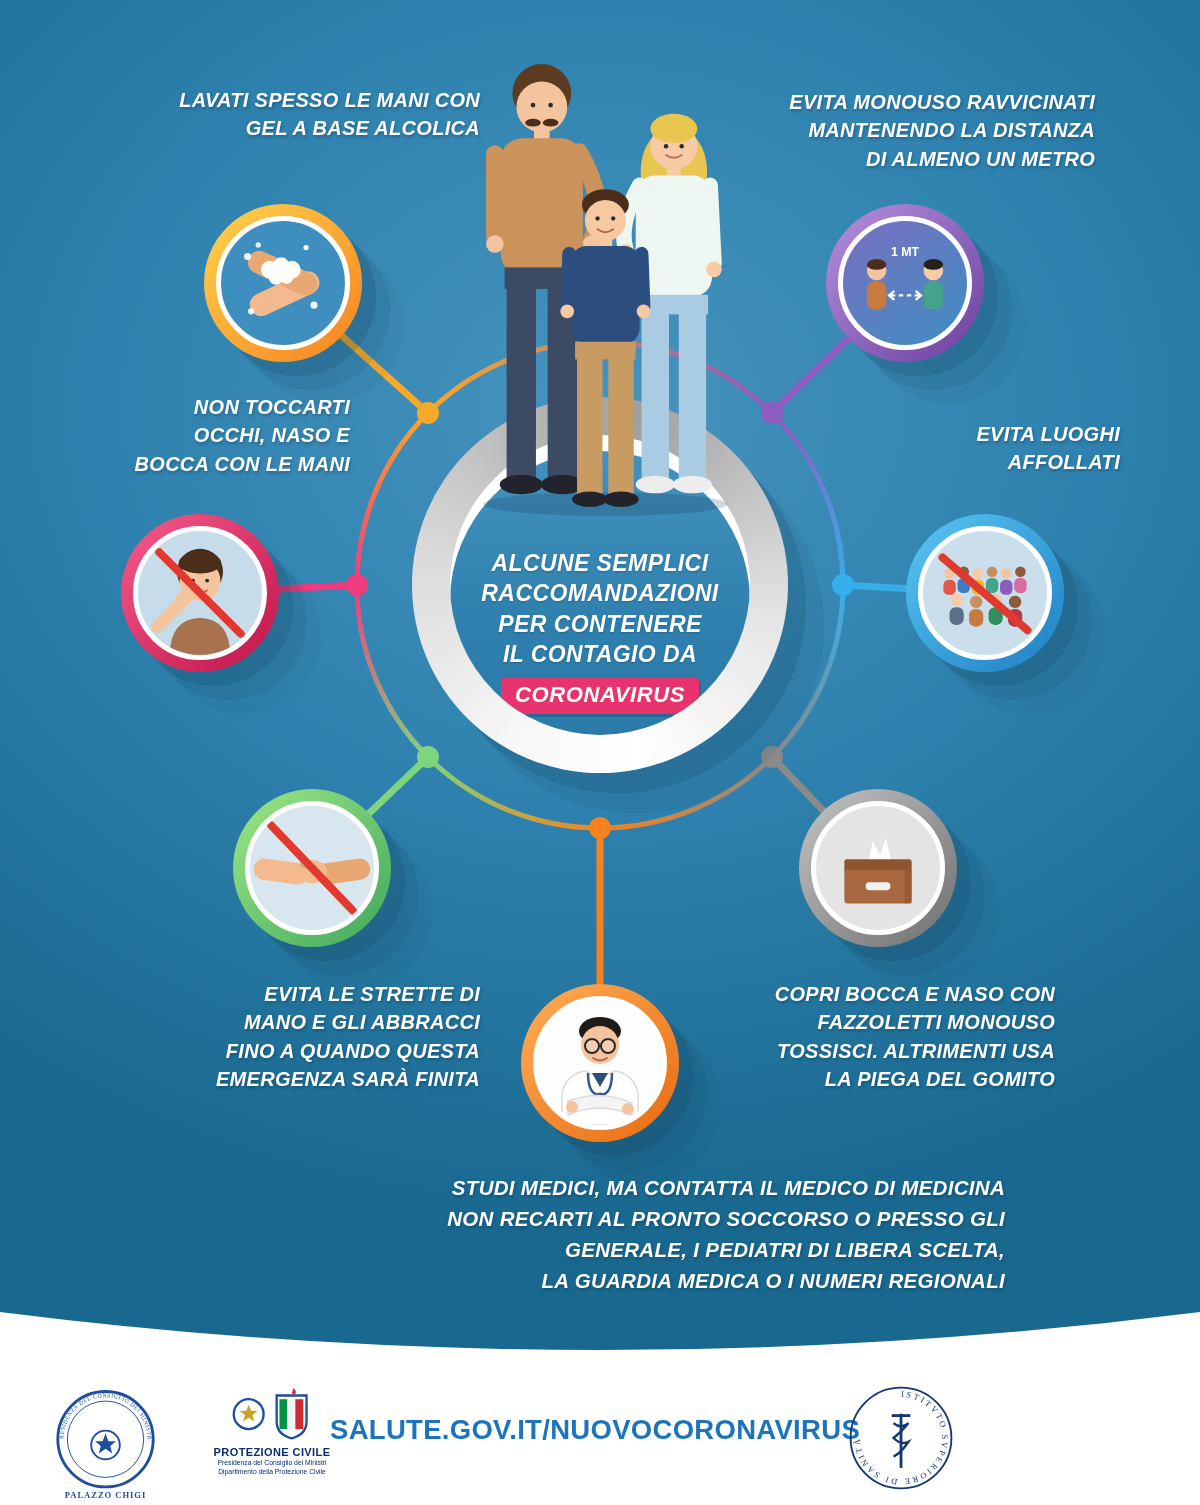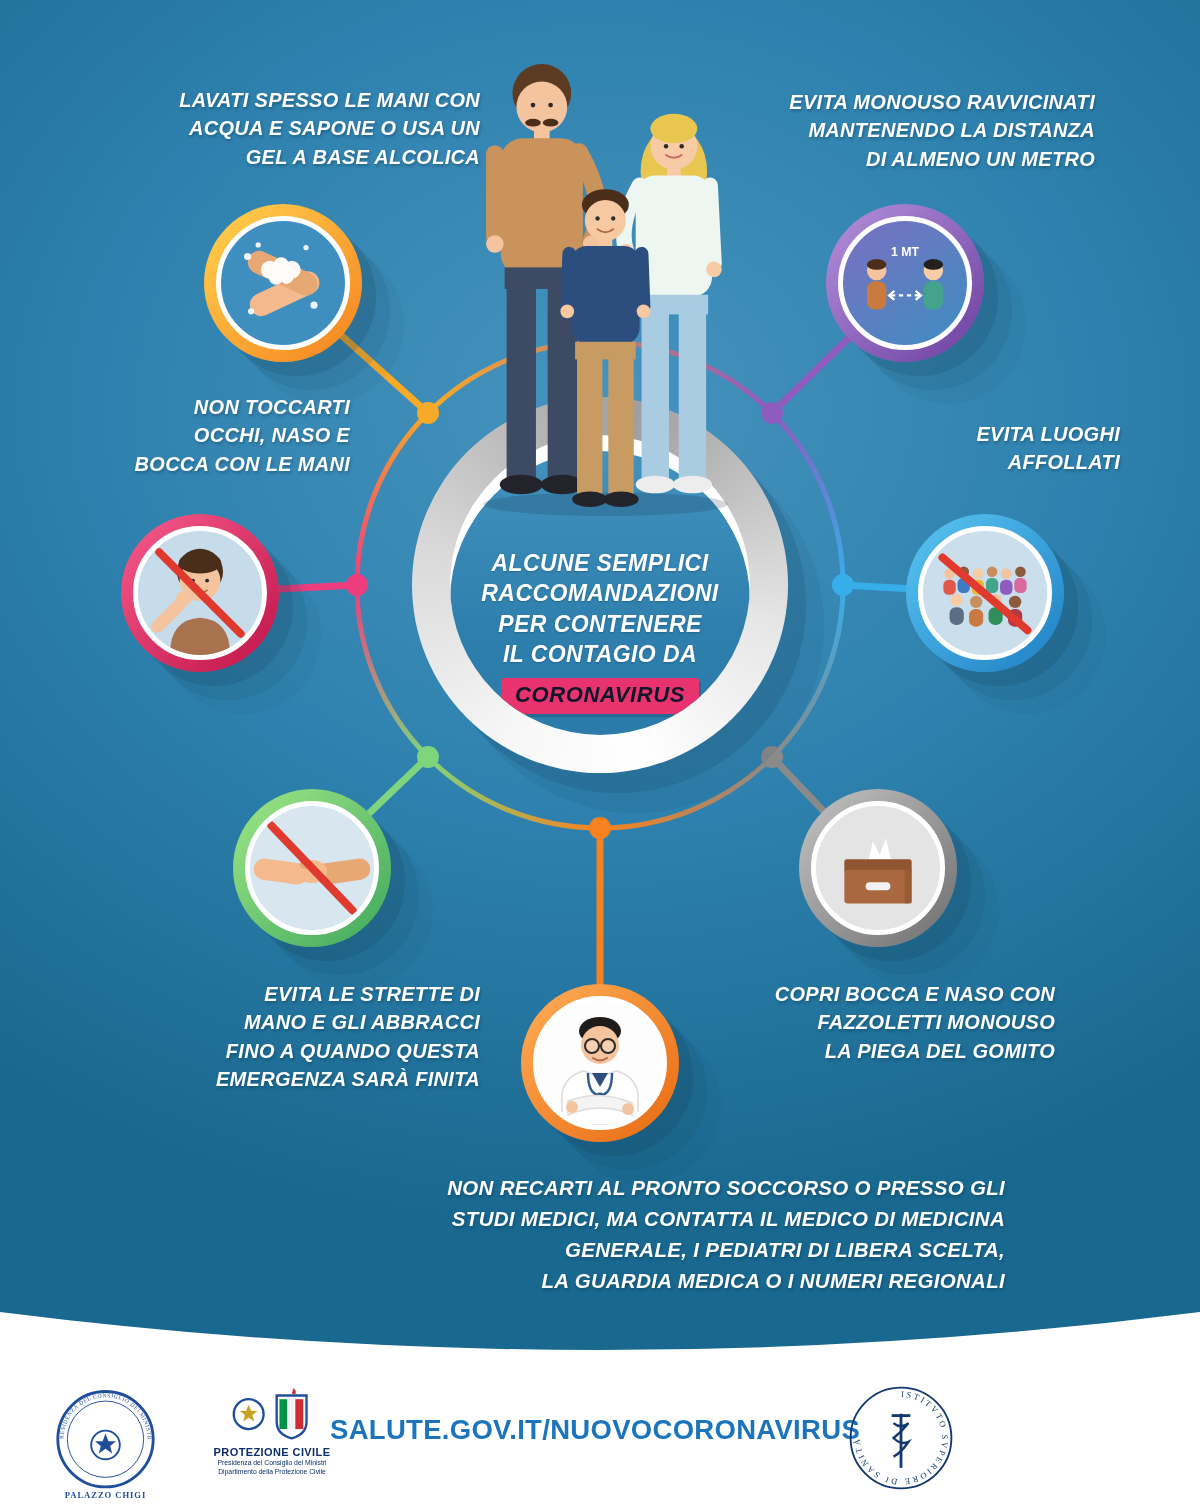--- a/index.html
+++ b/index.html
@@ -21,21 +21,21 @@
     box-shadow:18px 20px 0 rgba(16,55,82,.16), 36px 40px 0 rgba(16,55,82,.08);
   }
   .ring-inner{position:absolute;left:38px;top:38px;width:300px;height:300px;border-radius:50%;
     background:#ffffff;overflow:hidden;}
   .ring-core{position:absolute;left:0;top:16px;width:300px;height:300px;border-radius:50%;
     background:linear-gradient(180deg,#4392BE 0%,#2E7FAD 60%,#2B7AA9 100%);}
   .center-text{position:absolute;left:0;top:0;width:300px;height:300px;display:flex;flex-direction:column;
     align-items:center;justify-content:center;padding-top:92px;box-sizing:border-box;z-index:2;}
   .center-text .cline{color:#fff;font-weight:800;font-style:italic;font-size:23px;line-height:1.32;
     letter-spacing:.4px;text-shadow:0 1px 2px rgba(10,40,60,.3);white-space:nowrap;}
-  .badge{margin-top:9px;background:#E8336E;color:#0f172a;font-weight:800;font-style:italic;font-size:22px;
+  .badge{margin-top:9px;background:#E8336E;color:#ffffff;font-weight:800;font-style:italic;font-size:22px;
     padding:4px 14px 6px;border-radius:3px;letter-spacing:.6px;box-shadow:2px 3px 0 rgba(16,55,82,.25);}
 
   
   .node{position:absolute;width:158px;height:158px;border-radius:50%;box-sizing:border-box;padding:12px;
     box-shadow:14px 14px 0 rgba(18,56,82,.16), 28px 28px 0 rgba(18,56,82,.10), 42px 42px 0 rgba(18,56,82,.05);}
   .node-inner{width:100%;height:100%;border-radius:50%;border:5px solid #fff;box-sizing:border-box;
     overflow:hidden;position:relative;}
   .node-inner svg{width:100%;height:100%;}
   .n-wash{left:204px;top:204px;background:linear-gradient(135deg,#FFD34E,#F5821F);}
   .n-wash .node-inner{background:#3F8EC0;}
@@ -340,21 +340,20 @@
         <circle cx="62" cy="96" r="4.5" fill="#31588F"></circle>
         <path d="M30,100 Q62,88 94,102 L94,114 Q62,100 30,114 Z" fill="#F4F4F4" stroke="#DADADA" stroke-width="1.5"></path>
         <circle cx="34" cy="106" r="6" fill="#F4C49E"></circle>
           <circle cx="90" cy="108" r="6" fill="#F4C49E"></circle>
       </svg>
     </div>
   </div>
 
   <div class="label l-wash">
     <div>LAVATI SPESSO LE MANI CON</div>
-    <div>ACQUA E SAPONE O USA UN</div>
     <div>GEL A BASE ALCOLICA</div>
   </div>
   <div class="label l-touch">
     <div>NON TOCCARTI</div>
     <div>OCCHI, NASO E</div>
     <div>BOCCA CON LE MANI</div>
   </div>
   <div class="label l-dist">
     <div>EVITA MONOUSO RAVVICINATI</div>
     <div>MANTENENDO LA DISTANZA</div>
@@ -366,25 +365,26 @@
   </div>
   <div class="label l-shake">
     <div>EVITA LE STRETTE DI</div>
     <div>MANO E GLI ABBRACCI</div>
     <div>FINO A QUANDO QUESTA</div>
     <div>EMERGENZA SARÀ FINITA</div>
   </div>
   <div class="label l-tissue">
     <div>COPRI BOCCA E NASO CON</div>
     <div>FAZZOLETTI MONOUSO</div>
+    <div>TOSSISCI. ALTRIMENTI USA</div>
     <div>LA PIEGA DEL GOMITO</div>
   </div>
   <div class="label l-advice">
+    <div>STUDI MEDICI, MA CONTATTA IL MEDICO DI MEDICINA</div>
     <div>NON RECARTI AL PRONTO SOCCORSO O PRESSO GLI</div>
-    <div>STUDI MEDICI, MA CONTATTA IL MEDICO DI MEDICINA</div>
     <div>GENERALE, I PEDIATRI DI LIBERA SCELTA,</div>
     <div>LA GUARDIA MEDICA O I NUMERI REGIONALI</div>
   </div>
 
   <div class="footer-white"></div>
   <svg class="curve" width="1200" height="64" viewBox="0 0 1200 64">
     <path d="M0,0 H1200 V16 Q600,92 0,16 Z" fill="#19688F"></path>
   </svg>
 
   <svg class="logo-pc" width="115" height="124" viewBox="0 0 120 130" xmlns="http://www.w3.org/2000/svg" xmlns:xlink="http://www.w3.org/1999/xlink">

